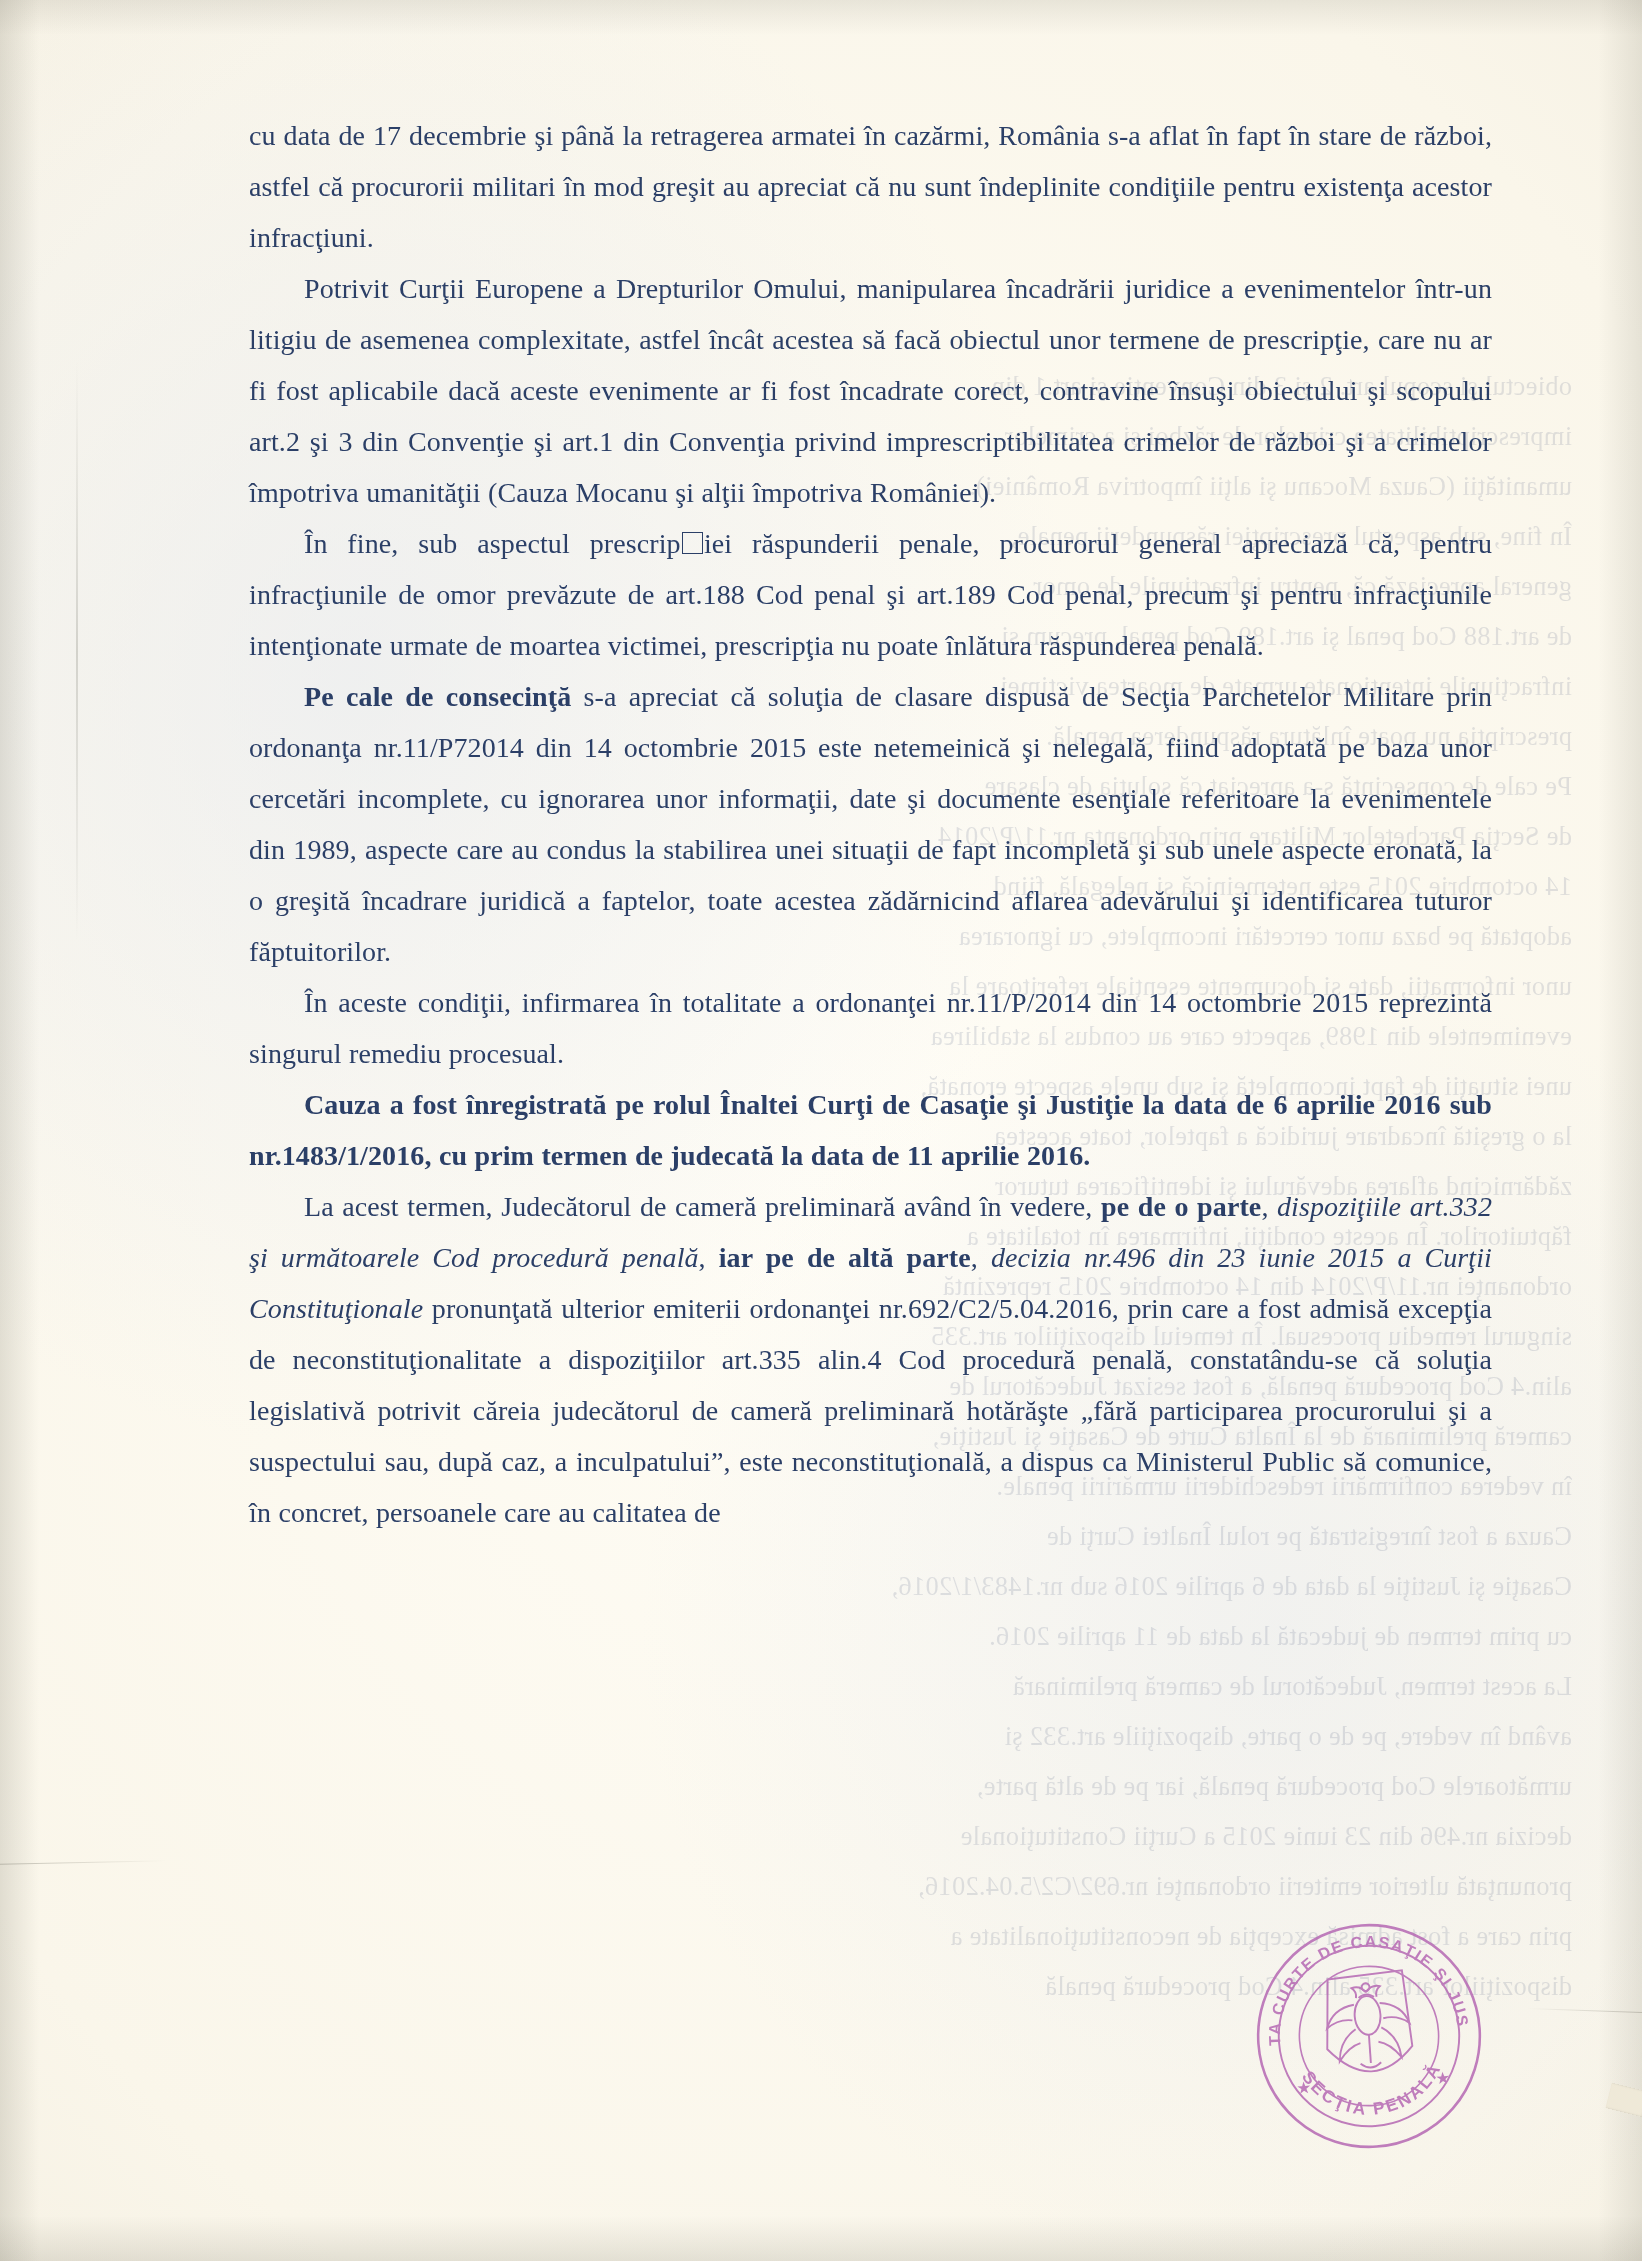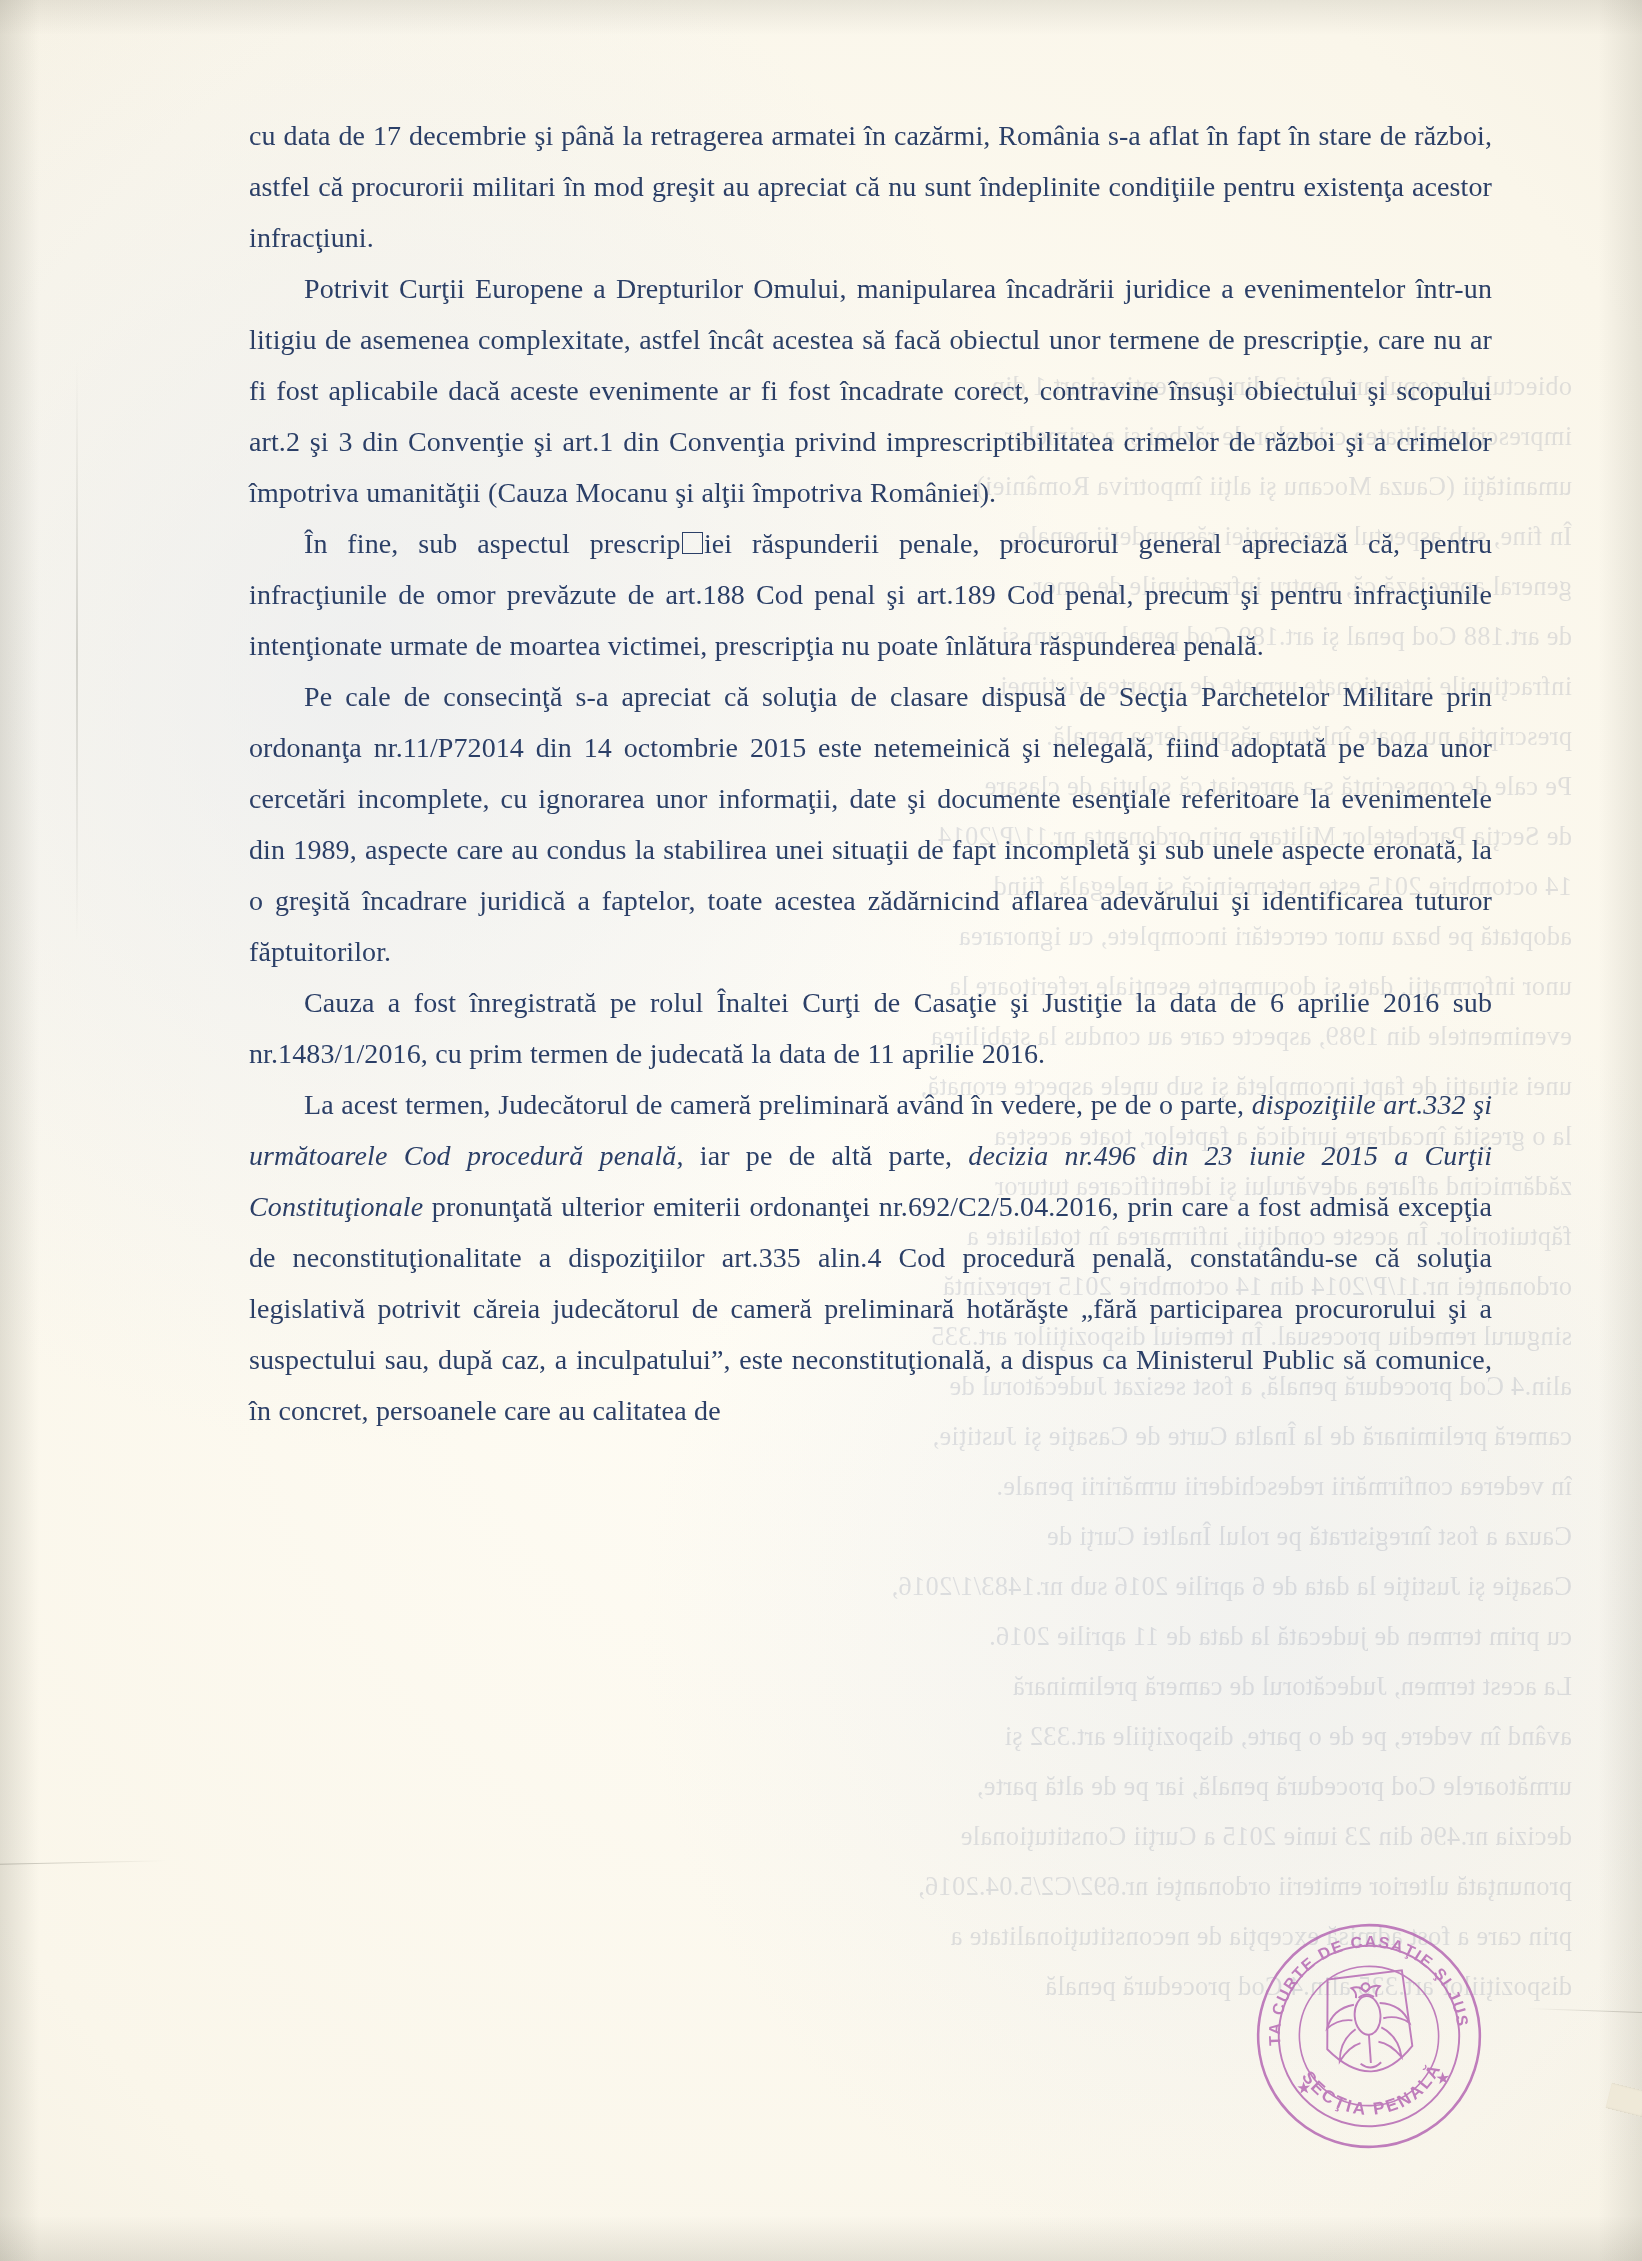--- a/index.html
+++ b/index.html
@@ -70,21 +70,21 @@
     color:#2b3f67;
     font-size:28px;
     line-height:51px;
     text-align:justify;
     text-justify:inter-word;
     letter-spacing:0.1px;
     word-spacing:0.3px;
   }
   #text p{margin:0;padding:0;}
   #text p.ind{text-indent:55px;}
-  .b{font-weight:normal;}
+  .b{font-weight:bold;}
   .i{font-style:italic;}
   .box{
     display:inline-block;
     width:.66em;height:.70em;
     border:1.6px solid #2b3f67;
     vertical-align:-.02em;
     margin:0 .05em;
   }
 
   
@@ -153,20 +153,21 @@
   <div id="crease-a"></div>
   <div id="crease-b"></div>
   <div id="crease-c"></div>
   <div id="corner-nick"></div>
 
   <div id="text">
       <p>cu data de 17 decembrie şi până la retragerea armatei în cazărmi, România s-a aflat în fapt în stare de război, astfel că procurorii militari în mod greşit au apreciat că nu sunt îndeplinite condiţiile pentru existenţa acestor infracţiuni.</p>
       <p class="ind">Potrivit Curţii Europene a Drepturilor Omului, manipularea încadrării juridice a evenimentelor într-un litigiu de asemenea complexitate, astfel încât acestea să facă obiectul unor termene de prescripţie, care nu ar fi fost aplicabile dacă aceste evenimente ar fi fost încadrate corect, contravine însuşi obiectului şi scopului art.2 şi 3 din Convenţie şi art.1 din Convenţia privind imprescriptibilitatea crimelor de război şi a crimelor împotriva umanităţii (Cauza Mocanu şi alţii împotriva României).</p>
       <p class="ind">În fine, sub aspectul prescrip<span class="box"></span>iei răspunderii penale, procurorul general apreciază că, pentru infracţiunile de omor prevăzute de art.188 Cod penal şi art.189 Cod penal, precum şi pentru infracţiunile intenţionate urmate de moartea victimei, prescripţia nu poate înlătura răspunderea penală.</p>
       <p class="ind"><span class="b">Pe cale de consecinţă</span> s-a apreciat că soluţia de clasare dispusă de Secţia Parchetelor Militare prin ordonanţa nr.11/P72014 din 14 octombrie 2015 este netemeinică şi nelegală, fiind adoptată pe baza unor cercetări incomplete, cu ignorarea unor informaţii, date şi documente esenţiale referitoare la evenimentele din 1989, aspecte care au condus la stabilirea unei situaţii de fapt incompletă şi sub unele aspecte eronată, la o greşită încadrare juridică a faptelor, toate acestea zădărnicind aflarea adevărului şi identificarea tuturor făptuitorilor.</p>
+      <p class="ind">În aceste condiţii, infirmarea în totalitate a ordonanţei nr.11/P/2014 din 14 octombrie 2015 reprezintă singurul remediu procesual.</p>
       <p class="ind "><span class="b">Cauza a fost înregistrată pe rolul Înaltei Curţi de Casaţie şi Justiţie la data de 6 aprilie 2016 sub nr.1483/1/2016, cu prim termen de judecată la data de 11 aprilie 2016.</span></p>
       <p class="ind">La acest termen, Judecătorul de cameră preliminară având în vedere, <span class="b">pe de o parte</span>, <span class="i">dispoziţiile art.332 şi următoarele Cod procedură penală</span>, <span class="b">iar pe de altă parte</span>, <span class="i">decizia nr.496 din 23 iunie 2015 a Curţii Constituţionale</span> pronunţată ulterior emiterii ordonanţei nr.692/C2/5.04.2016, prin care a fost admisă excepţia de neconstituţionalitate a dispoziţiilor art.335 alin.4 Cod procedură penală, constatându-se că soluţia legislativă potrivit căreia judecătorul de cameră preliminară hotărăşte „fără participarea procurorului şi a suspectului sau, după caz, a inculpatului”, este neconstituţională, a dispus ca Ministerul Public să comunice, în concret, persoanele care au calitatea de</p>
     </div>
 
   <div id="stamp">
     <svg viewBox="0 0 360 360" xmlns="http://www.w3.org/2000/svg">
       <defs>
         <path id="arcTop" d="M 42,180 A 138,138 0 0 1 318,180"></path>
         <path id="arcBot" d="M 58,180 A 122,122 0 0 0 302,180"></path>
       </defs>

